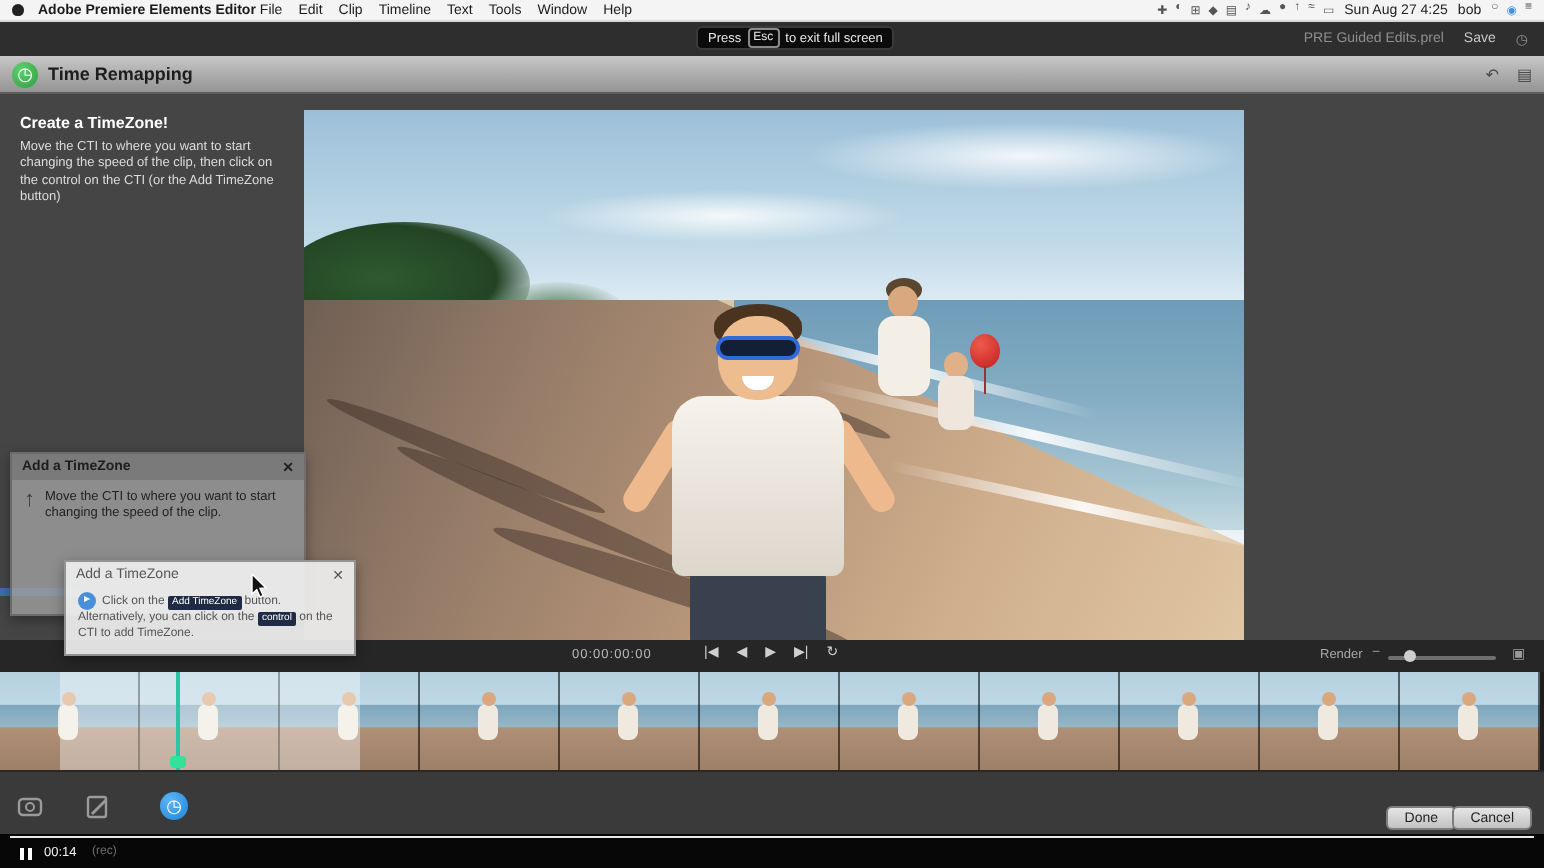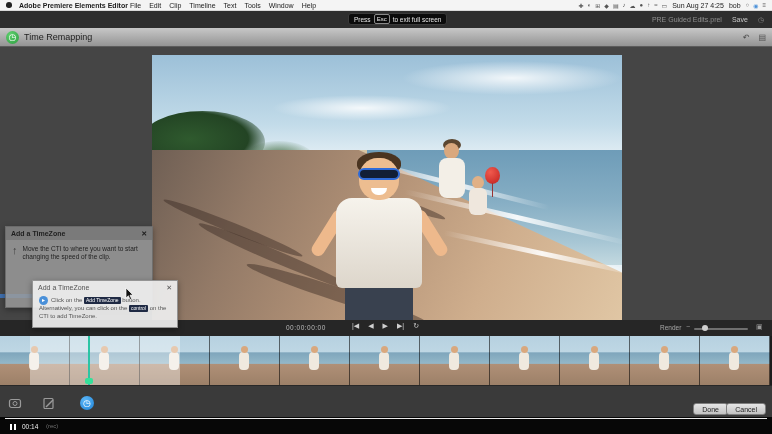--- a/index.html
+++ b/index.html
@@ -30,21 +30,21 @@
   .project-name{color:#8f8f8f;font-size:7px;}
   .save-btn{color:#c9c9c9;font-size:7px;cursor:pointer;}
   .sync-icon{color:#8a8a8a;font-size:7px;}
 
   
   .guided-bar{position:absolute;left:0;top:28px;width:772px;height:19px;
               background:linear-gradient(#c7c7c7,#949494);border-bottom:1px solid #5c5c5c;
               display:flex;align-items:center;padding:0 6px;z-index:38;}
   .guided-badge{width:13px;height:13px;border-radius:50%;background:radial-gradient(circle at 35% 30%,#5ed06e,#2f9e41);
                 color:#fff;font-size:9px;line-height:13px;text-align:center;margin-right:5px;flex:0 0 auto;}
-  .guided-title{font-size:9px;font-weight:normal;color:#1d1d1d;}
+  .guided-title{font-size:9px;font-weight:bold;color:#1d1d1d;}
   .guided-right{margin-left:auto;display:flex;gap:9px;color:#4c4c4c;font-size:8px;}
 
   
   .instructions{position:absolute;left:10px;top:57px;width:134px;color:#e6e6e6;z-index:5;}
   .instructions h2{margin:0 0 4px 0;font-size:8px;color:#fff;}
   .instructions p{margin:0;font-size:6.5px;line-height:1.3;color:#dcdcdc;}
 
   
   .monitor{position:absolute;left:152px;top:55px;width:470px;height:265px;overflow:hidden;
            background:linear-gradient(180deg,#9cc0d8 0%,#c2dbe9 26%,#e7f1f6 40%,#e7f1f6 100%);z-index:4;}
@@ -199,20 +199,24 @@
 
   <div class="guided-bar">
     <span class="guided-badge">◷</span>
     <span class="guided-title">Time Remapping</span>
     <span class="guided-right">
       <span>↶</span>
       <span>▤</span>
     </span>
   </div>
 
+  <div class="instructions">
+    <h2>Create a TimeZone!</h2>
+    <p>Move the CTI to where you want to start changing the speed of the clip, then click on the control on the CTI (or the Add TimeZone button)</p>
+  </div>
 
   <div class="monitor">
     <div class="cloud" style="left:250px;top:6px;width:220px;height:34px;"></div>
     <div class="cloud" style="left:120px;top:40px;width:180px;height:26px;"></div>
     <div class="sea"></div>
     <div class="trees"></div>
     <div class="trees2"></div>
     <div class="upper-beach" style="z-index:0;"></div>
     <div class="sand"></div>
     <div class="foam" style="left:200px;top:126px;width:200px;transform:rotate(14deg);"></div>

